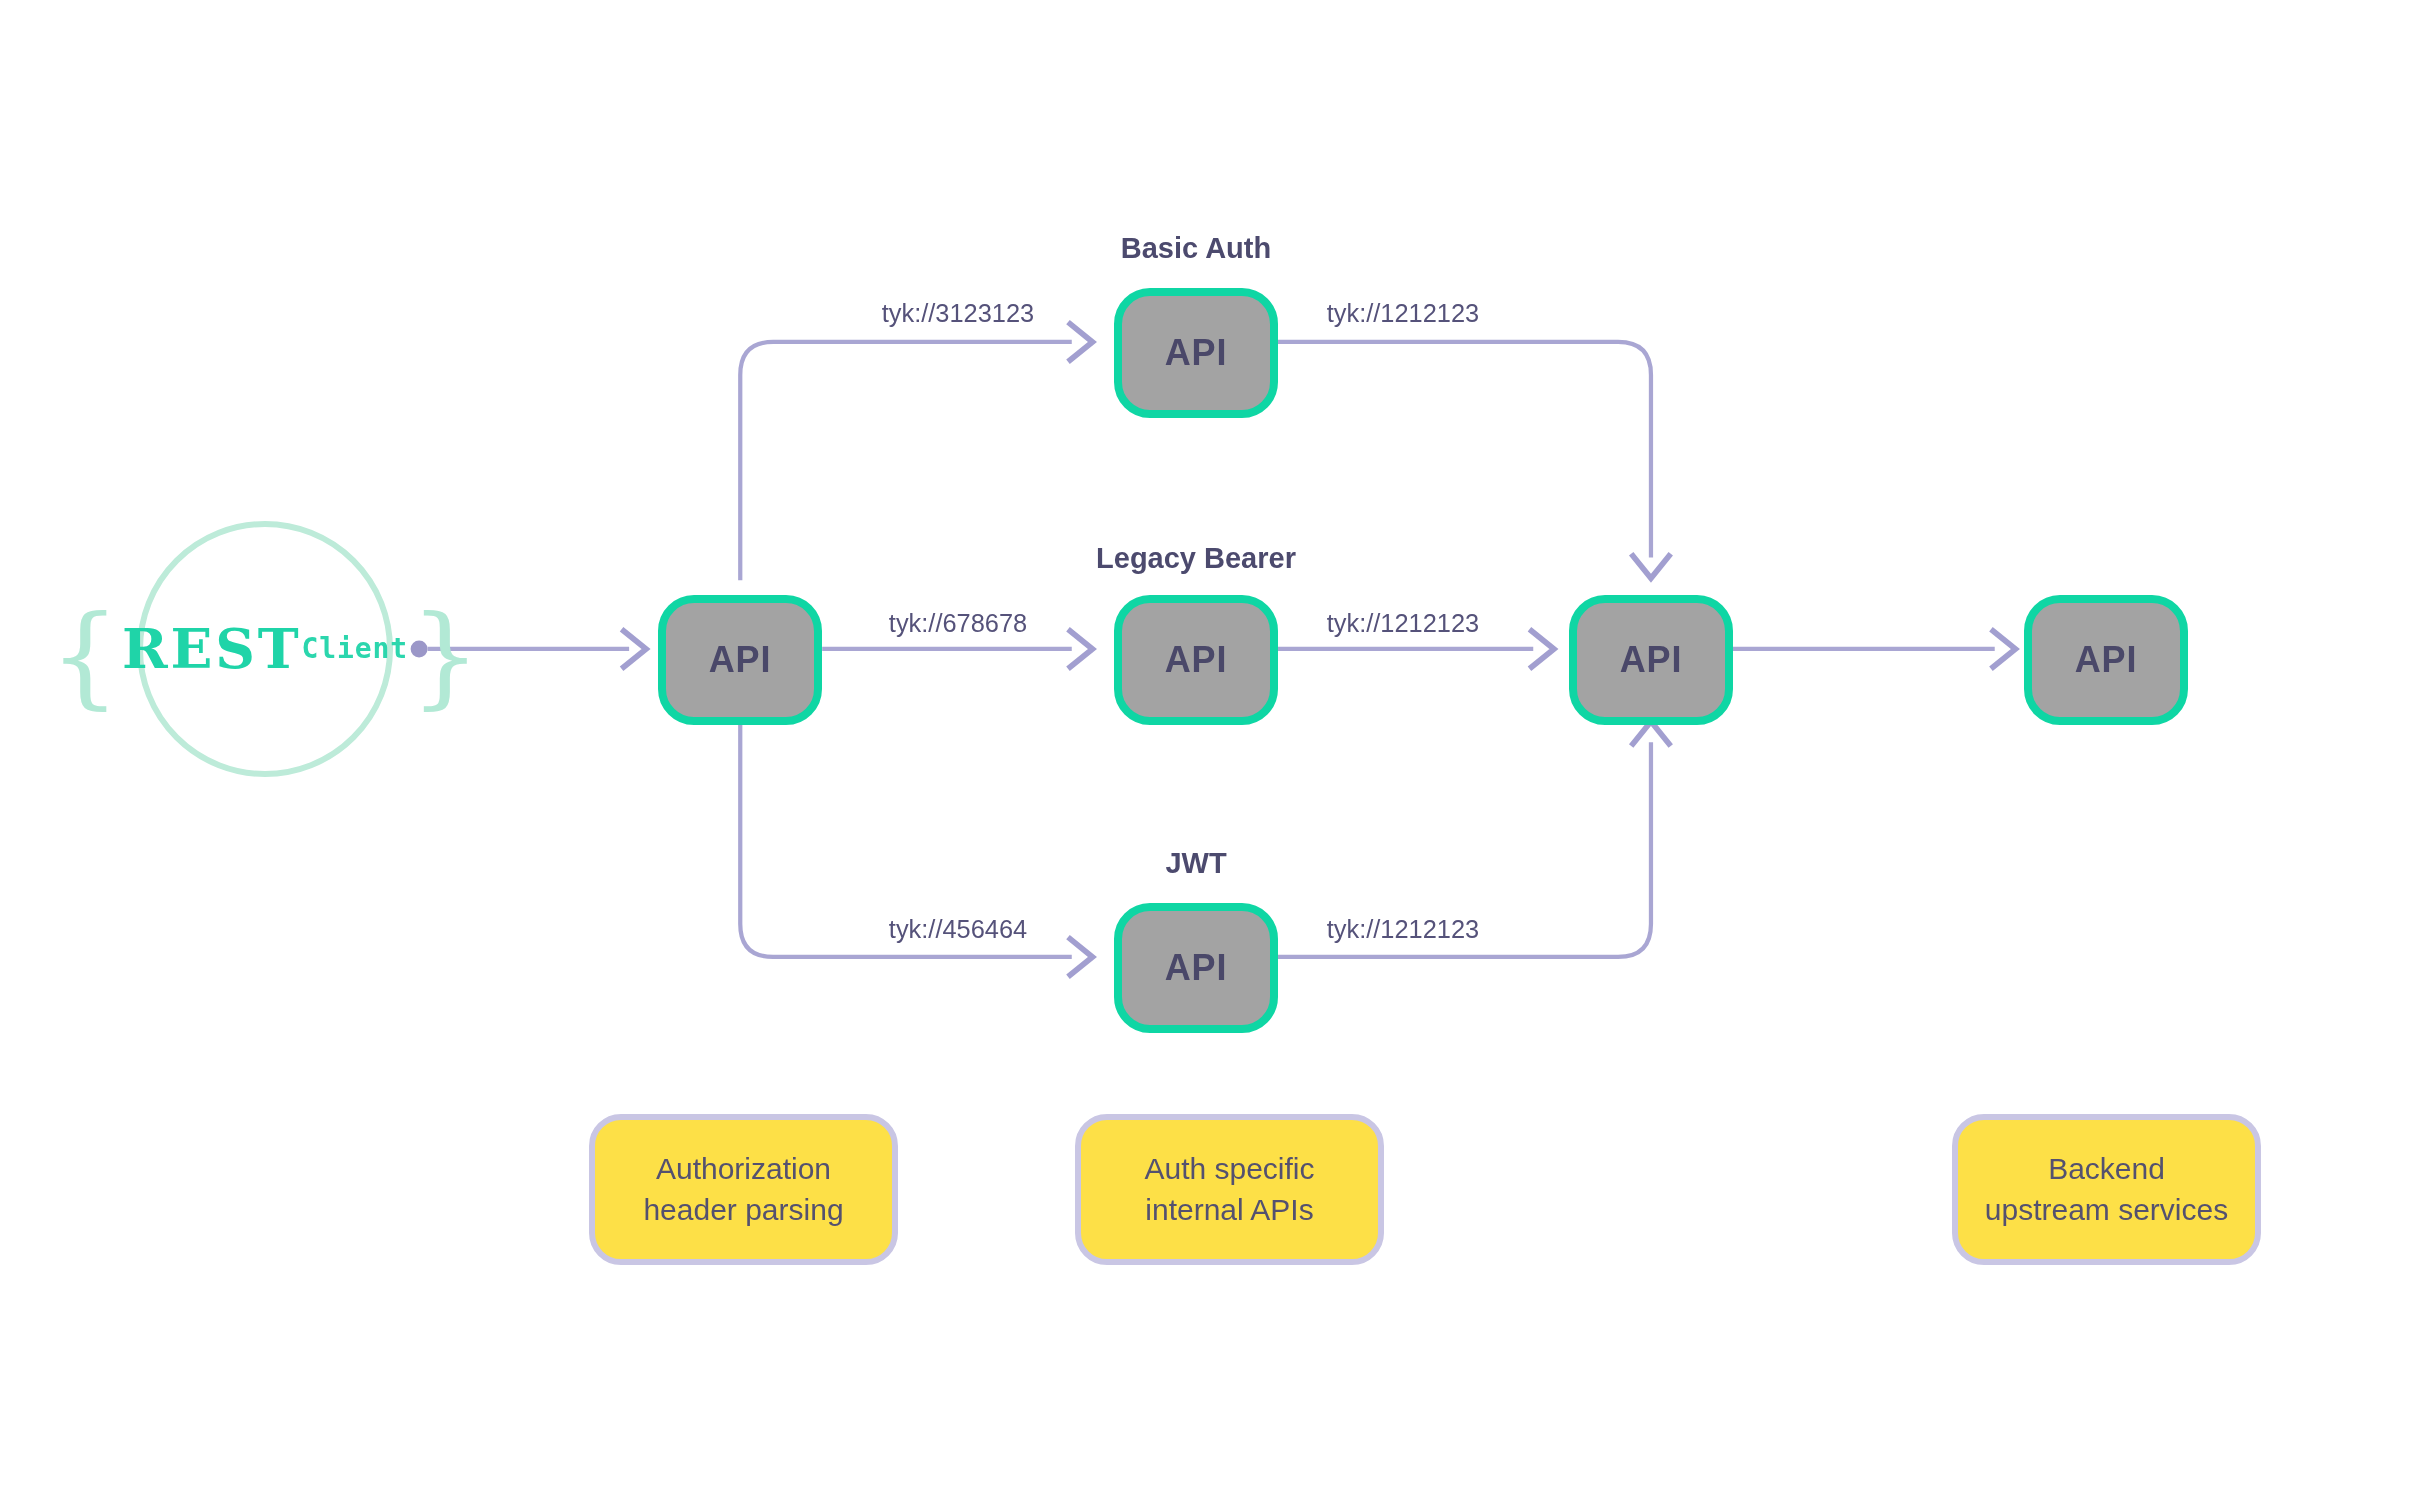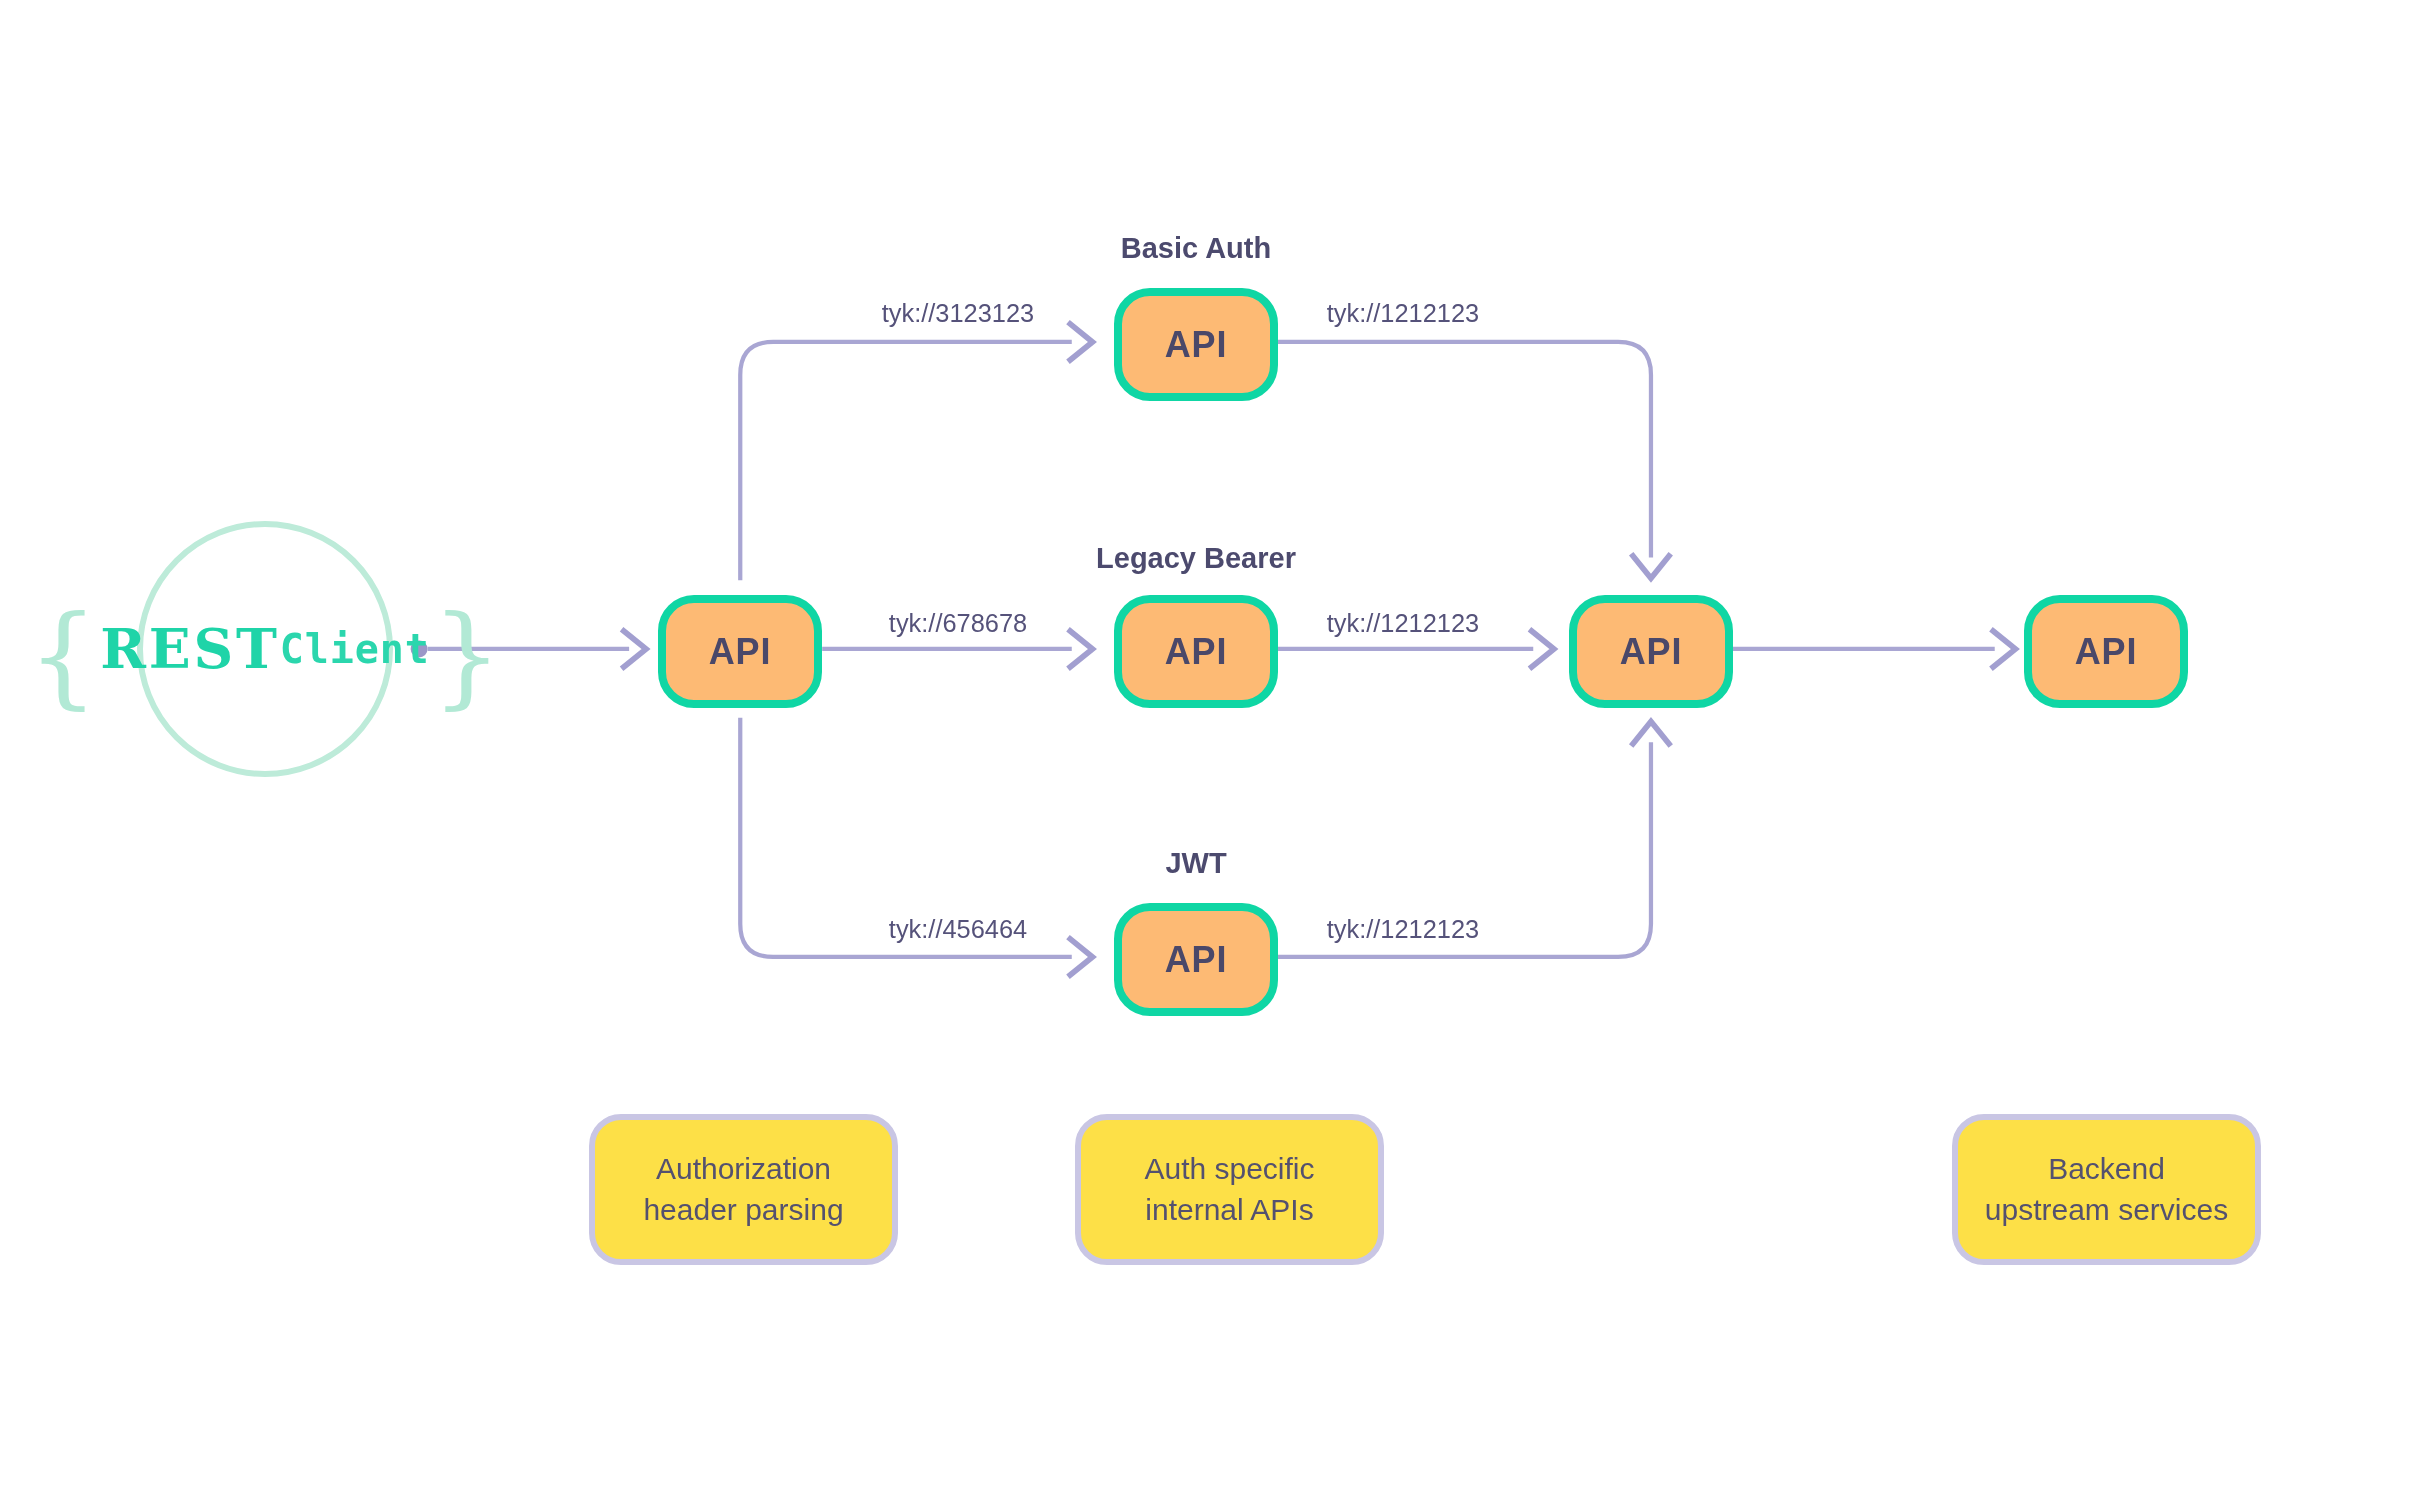--- a/index.html
+++ b/index.html
@@ -27,27 +27,27 @@
     font-size:111px;font-weight:400;color:#b2e9d5;line-height:1;
     transform:translateY(5.6px);
   }
   .client-text{display:flex;flex-direction:row;align-items:center;}
   .client-title{
     font-family:"DejaVu Serif", serif;font-weight:bold;
     font-size:55px;color:#1fd4a8;letter-spacing:2.8px;line-height:1.05;
   }
   .client-subtitle{
     font-family:"DejaVu Sans Mono", monospace;font-weight:bold;
-    font-size:40px;color:#2bd6ad;letter-spacing:0.9px;line-height:1.1;
+    font-size:28px;color:#2bd6ad;letter-spacing:0.9px;line-height:1.1;
   }
 
   
   .api-box{
-    position:absolute;width:164px;height:113px;box-sizing:border-box;
-    border:8.5px solid #0fd6a4;border-radius:36px;background:#fdba74;
+    position:absolute;width:164px;height:130px;box-sizing:border-box;
+    border:8.5px solid #0fd6a4;border-radius:36px;background:#a3a3a3;
     display:flex;align-items:center;justify-content:center;
   }
   .api-label{
     font-size:36px;font-weight:bold;color:#4a4869;letter-spacing:0.9px;
   }
 
   
   .flow-title{
     position:absolute;transform:translateX(-50%);
     font-size:29px;font-weight:bold;color:#4c4a6e;white-space:nowrap;

